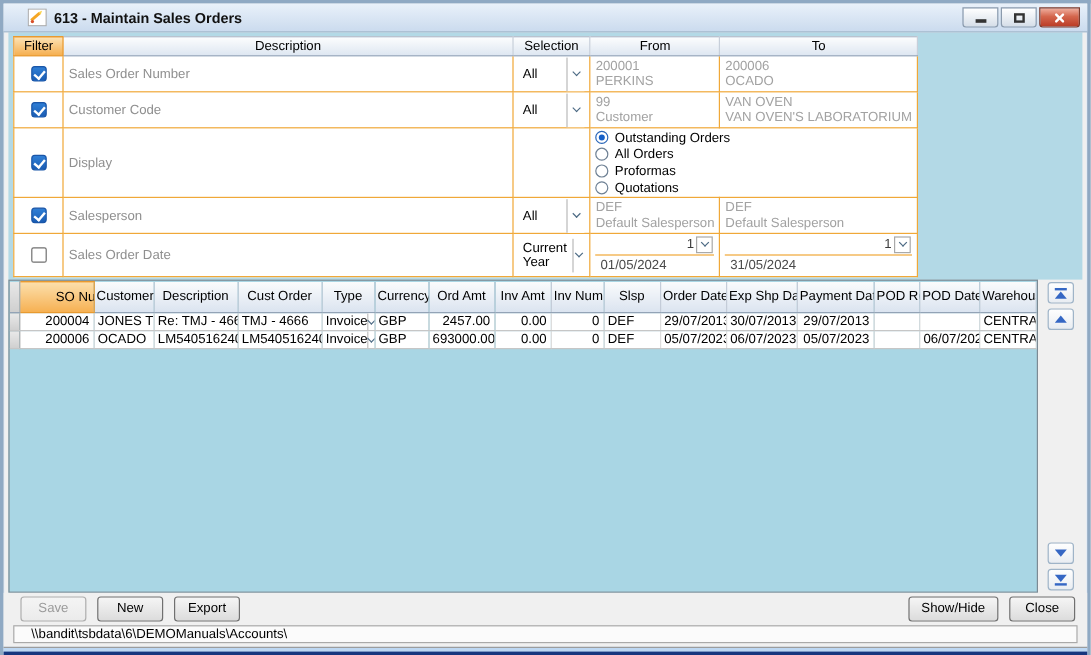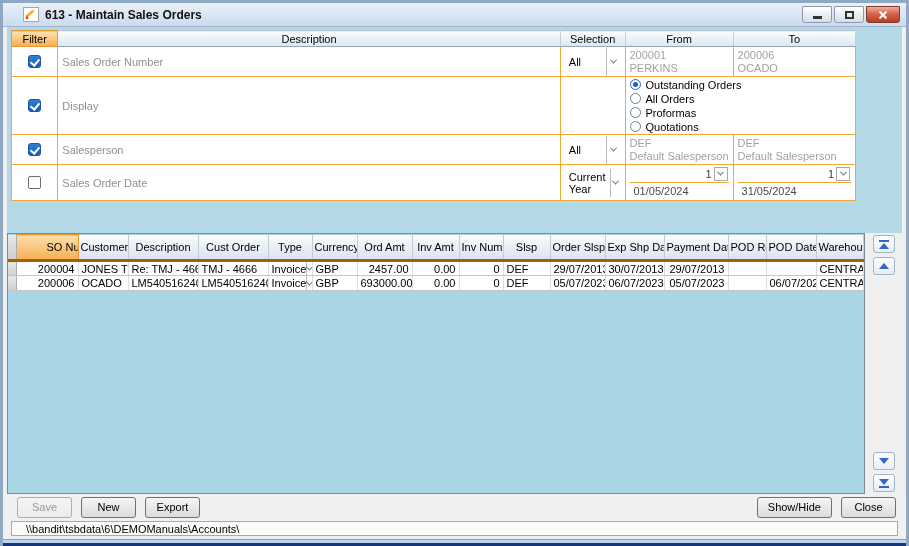--- a/index.html
+++ b/index.html
@@ -38,21 +38,21 @@
   .search-input{ flex:1; height:20px; background:#FFF; border:1px solid #2F7CB5; display:flex; align-items:center; padding-left:3px; }
   .caret{ width:1px; height:13px; background:#000; }
   .mag-btn{ width:18px; height:18px; display:flex; align-items:center; justify-content:center; cursor:pointer; }
   .checkbox{ width:13px; height:13px; background:#FFF; border:1px solid #707070; border-radius:2px; flex:none; cursor:pointer; position:relative;}
   .checkbox.checked{ background:linear-gradient(#2F7FD6,#1A5DB4); border:1px solid #1A56A8; border-radius:3px;}
   .checkbox.checked::after{ content:""; position:absolute; left:3px; top:1px; width:4px; height:7px;
     border-right:2px solid #FFF; border-bottom:2px solid #FFF; transform:rotate(40deg);}
 
   
   .filter-panel{ flex:none; height:206px; margin:0 4px; background:#B3D9E6; padding:3px 0 0 4px; }
-  .filter-table{ width:845px; border-collapse:collapse; background:#FFF; border:1px solid #E89A30; border-top:1px solid #909AA4;}
+  .filter-table{ width:754px; border-collapse:collapse; background:#FFF; border:1px solid #E89A30; border-top:1px solid #909AA4;}
   .filter-table td{ border:1px solid #F0A838; padding:0 4px; vertical-align:middle; background:#FFF;}
   .filter-table th{ height:16px; font-weight:normal; background:linear-gradient(#FBFCFD,#DDE6F1);
     border-right:1px solid #C7CFDA; border-bottom:1px solid #97A7BB; border-top:1px solid #B9C3CF; padding:0 2px;}
   .filter-table th.hdr-orange{ background:linear-gradient(#FCE2B2,#F5AE4E); border:1px solid #E89A30;}
   .col-filter{ width:47px; } .col-desc{ width:520px; } .col-sel{ width:62px; } .col-from{ width:93px; } .col-to{ width:123px; }
   .frow-check{ text-align:center; }
   .frow-check .checkbox{ margin:0 auto; }
   .desc-text{ color:#8F8F8F; }
   .range-cell{ padding:1px 4px; }
   .range-line{ color:#A2A2A2; line-height:13px; white-space:nowrap; overflow:hidden; }
@@ -79,21 +79,21 @@
     border-right:1px solid #C4CCD8; border-bottom:1px solid #93A3B6; padding:0 2px; overflow:hidden; white-space:nowrap; cursor:pointer;}
   .grid th.sorted{ background:linear-gradient(#FCDFAC,#F6B051); border:1px solid #E89A30;padding-left:30px;}
   .grid td{ height:15px; background:#FFF; border-right:1px solid #DDDDDD; border-bottom:1px solid #C6C6C6; padding:0 3px; white-space:nowrap; overflow:hidden;}
   .grid tr.data-row{ cursor:pointer; }
   .grid td.sel-col, .grid th.sel-col{ padding:0; background:linear-gradient(#E8E8E8,#CFCFCF); border-right:1px solid #ADadad;}
   .grid td.num{ text-align:right; }
   .grid td.type-cell{ padding:0; }
   .type-inner{ display:flex; align-items:center; height:100%; }
   .type-text{ padding-left:3px; }
   .type-dd{ margin-left:auto; width:13px; align-self:stretch; border-left:1px solid #C0C0C0; display:flex; align-items:center; justify-content:center; background:#FFF; cursor:pointer;}
-  .grid .first-data td{ border-top:3px solid #a16207; }
+  .grid .first-data td{ border-top:1px solid #a16207; }
 
   .grid-gutter{ flex:1; display:flex; flex-direction:column; align-items:center; padding:2px 0; gap:4px;}
   .nav-btn{ width:22px; height:18px; border:1px solid #9FB4C8; border-radius:3px; background:linear-gradient(#FEFEFE,#E9EDF2);
     display:flex; flex-direction:column; align-items:center; justify-content:center; gap:1px; cursor:pointer;}
   .tri-up{ width:0; height:0; border-left:5px solid transparent; border-right:5px solid transparent; border-bottom:6px solid #3567C4;}
   .tri-down{ width:0; height:0; border-left:5px solid transparent; border-right:5px solid transparent; border-top:6px solid #3567C4;}
   .tri-bar{ width:10px; height:2px; background:#3567C4; }
   .gutter-spacer{ flex:1; }
 
   
@@ -163,20 +163,42 @@
         <td class="range-cell">
           <div class="range-line">200001</div>
           <div class="range-line">PERKINS</div>
             </td>
         <td class="range-cell">
           <div class="range-line">200006</div>
           <div class="range-line">OCADO</div>
             </td>
       </tr>
 
+      <tr style="height:30px;">
+        <td class="frow-check">
+              <div class="checkbox checked"></div>
+            </td>
+        <td><span class="desc-text">Customer Code</span></td>
+        <td class="sel-cell">
+              <div class="sel-inner">
+          <span class="sel-text">All</span>
+          <span class="sel-dd">
+                  <span class="chev"></span>
+                </span>
+              </div>
+            </td>
+        <td class="range-cell">
+          <div class="range-line">99</div>
+          <div class="range-line">Customer</div>
+            </td>
+        <td class="range-cell">
+          <div class="range-line">VAN OVEN</div>
+          <div class="range-line">VAN OVEN'S LABORATORIUM</div>
+            </td>
+      </tr>
 
       <tr style="height:58px;">
         <td class="frow-check">
               <div class="checkbox checked"></div>
             </td>
         <td><span class="desc-text">Display</span></td>
         <td></td>
         <td class="radio-cell" colspan="2">
           <div class="radio-row">
             <span class="radio selected"></span>
@@ -284,21 +306,21 @@
           <th class="sorted">SO Number</th>
           <th>Customer</th>
           <th>Description</th>
           <th>Cust Order</th>
           <th>Type</th>
           <th>Currency</th>
           <th>Ord Amt</th>
           <th>Inv Amt</th>
           <th>Inv Num</th>
           <th>Slsp</th>
-          <th>Order Slsp</th>
+          <th>Order Date</th>
           <th>Exp Shp Date</th>
           <th>Payment Date</th>
           <th>POD Ref</th>
           <th>POD Date</th>
           <th>Warehouse</th>
         </tr>
 
         <tr class="data-row first-data">
           <td class="sel-col"></td>
           <td class="num">200004</td>

